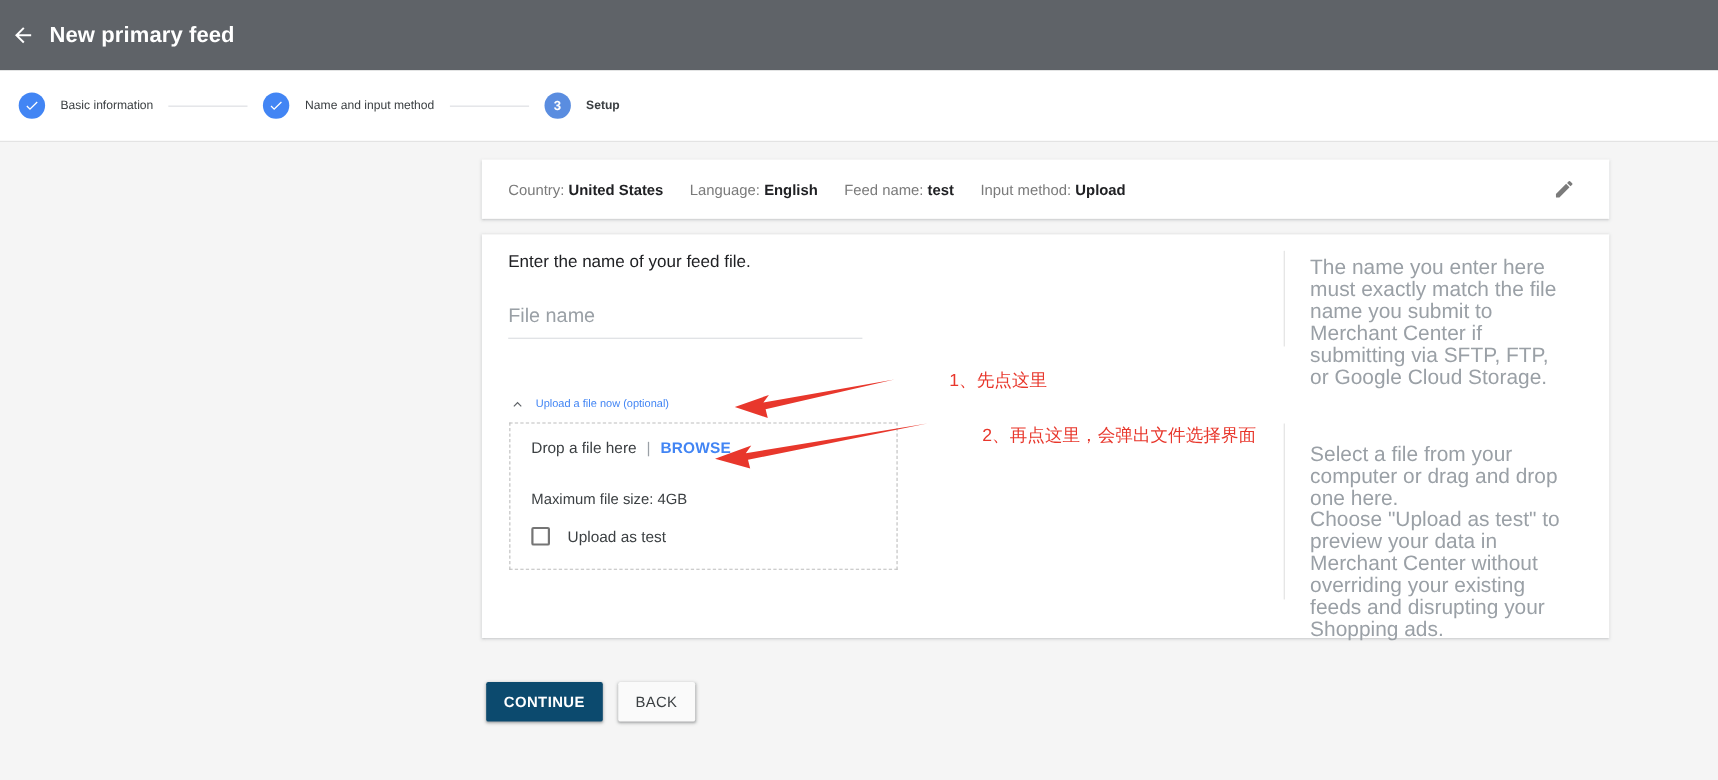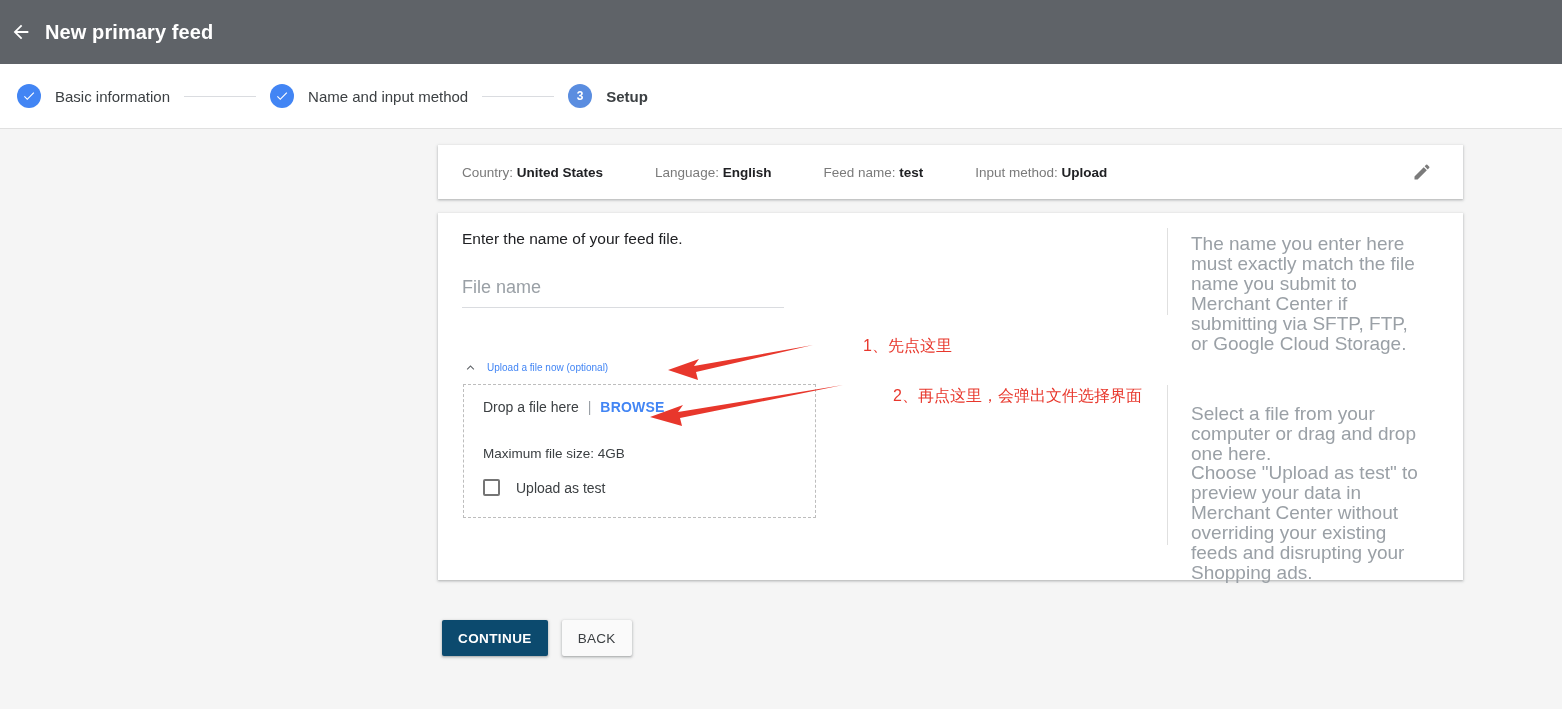--- a/index.html
+++ b/index.html
@@ -71,21 +71,21 @@
   }
   .step-circle.current { background: #5a8de0; }
   .step-circle span {
     color: #ffffff;
     font-size: 12px;
     font-weight: bold;
     line-height: 1;
   }
   .step-label {
     margin-left: 14px;
-    font-size: 15px;
+    font-size: 11px;
     color: #3c4043;
     white-space: nowrap;
   }
   .step-label.bold { font-weight: bold; }
   .step-connector {
     width: 72px;
     height: 1px;
     background: #dadce0;
     margin: 0 14px;
     flex: 0 0 auto;
@@ -93,21 +93,20 @@
 
   
   #summary-card {
     position: absolute;
     left: 438px; top: 145px;
     width: 1025px; height: 54px;
     background: #ffffff;
     box-shadow: 0 1px 2px rgba(60,64,67,.28), 0 1px 3px 1px rgba(60,64,67,.10);
     display: flex;
     align-items: center;
-    gap: 28px;
   }
   .summary-item {
     font-size: 13.5px;
     color: #7a7a7a;
     white-space: nowrap;
     margin-left: 24px;
   }
   .summary-item:first-child { margin-left: 24px; }
   .summary-item b {
     color: #202124;

